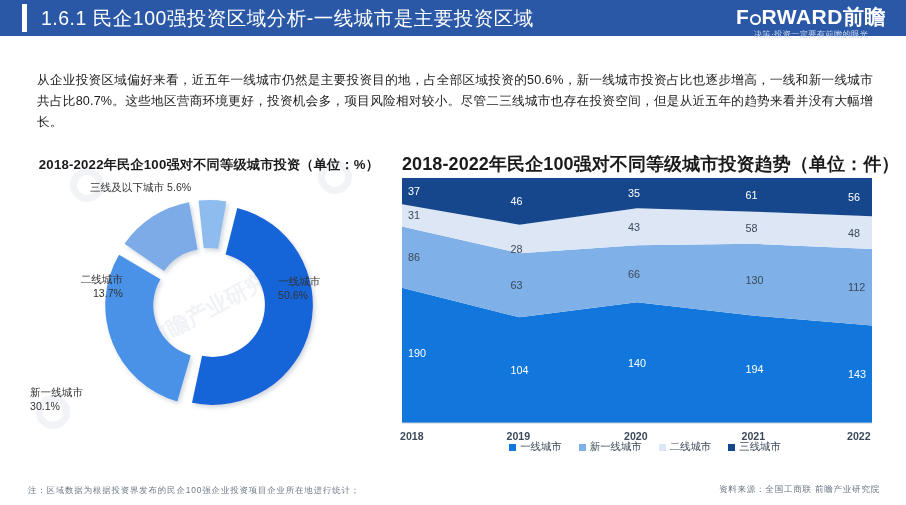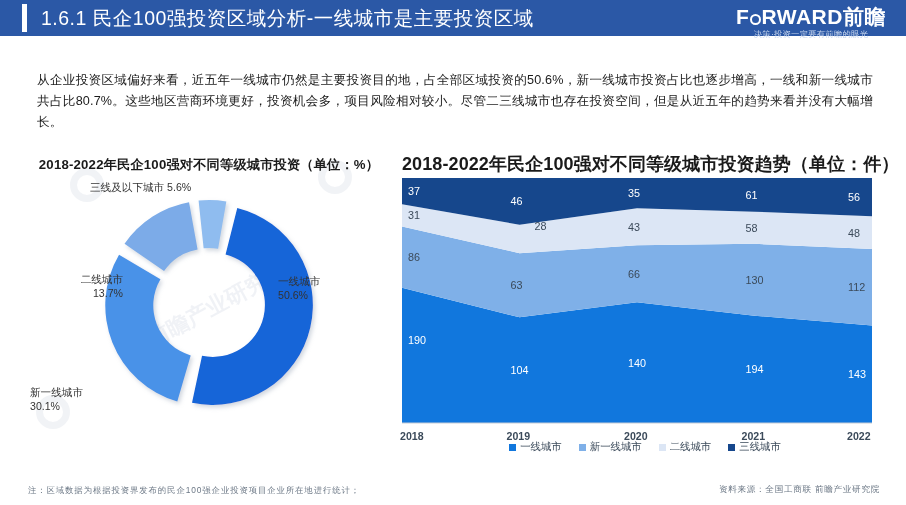--- a/index.html
+++ b/index.html
@@ -257,32 +257,32 @@
       <svg class="area-svg" width="486" height="260" viewBox="0 0 486 260">
         <g id="area-bands">
             <path d="M 0 109.68023255813954 L 117.5 139.27385892116183 L 235 124.22535211267605 L 352.5 137.70880361173818 L 470 147.40947075208913 L 470 245 L 352.5 245 L 235 245 L 117.5 245 L 0 245 Z" fill="#1177DD"></path>
             <path d="M 0 48.43023255813954 L 117.5 75.22821576763486 L 235 67.28873239436619 L 352.5 65.81264108352144 L 470 70.97493036211701 L 470 147.40947075208913 L 352.5 137.70880361173818 L 235 124.22535211267605 L 117.5 139.27385892116183 L 0 109.68023255813954 Z" fill="#7FB0E8"></path>
             <path d="M 0 26.351744186046503 L 117.5 46.76348547717842 L 235 30.193661971830974 L 352.5 33.73589164785552 L 470 38.21727019498609 L 470 70.97493036211701 L 352.5 65.81264108352144 L 235 67.28873239436619 L 117.5 75.22821576763486 L 0 48.43023255813954 Z" fill="#DCE6F5"></path>
             <path d="M 0 0 L 117.5 0 L 235 0 L 352.5 0 L 470 2.7200464103316335e-14 L 470 38.21727019498609 L 352.5 33.73589164785552 L 235 30.193661971830974 L 117.5 46.76348547717842 L 0 26.351744186046503 Z" fill="#16478C"></path>
           </g>
         <line id="axis-line" x1="0" y1="245" x2="470" y2="245" stroke="#c6cdd6" stroke-width="1"></line>
       </svg>
       <div id="area-labels">
-          <div class="dlabel white" style="left: 6px; top: 156px; text-align: right;">190</div>
+          <div class="dlabel white" style="left: 6px; top: 169px; text-align: right;">190</div>
           <div class="dlabel white" style="left: 108.5px; top: 186.137px;">104</div>
           <div class="dlabel white" style="left: 226px; top: 178.613px;">140</div>
           <div class="dlabel white" style="left: 343.5px; top: 185.354px;">194</div>
           <div class="dlabel white" style="left: 446px; top: 190.205px;">143</div>
           <div class="dlabel dark" style="left: 6px; top: 73.0552px;">86</div>
           <div class="dlabel dark" style="left: 108.5px; top: 101.251px;">63</div>
           <div class="dlabel dark" style="left: 226px; top: 89.757px;">66</div>
           <div class="dlabel dark" style="left: 343.5px; top: 95.7607px;">130</div>
           <div class="dlabel dark" style="left: 446px; top: 103.192px;">112</div>
           <div class="dlabel dark" style="left: 6px; top: 31.391px;">31</div>
-          <div class="dlabel dark" style="left: 108.5px; top: 42px; margin-left: 24px;">28</div>
+          <div class="dlabel dark" style="left: 108.5px; top: 65px;">28</div>
           <div class="dlabel dark" style="left: 226px; top: 42.7412px;">43</div>
           <div class="dlabel dark" style="left: 343.5px; top: 43.7743px;">58</div>
           <div class="dlabel dark" style="left: 446px; top: 48.5961px;">48</div>
           <div class="dlabel white" style="left: 6px; top: 7.17587px;">37</div>
           <div class="dlabel white" style="left: 108.5px; top: 17.3817px;">46</div>
           <div class="dlabel white" style="left: 226px; top: 9.09683px;">35</div>
           <div class="dlabel white" style="left: 343.5px; top: 10.8679px;">61</div>
           <div class="dlabel white" style="left: 446px; top: 13.1086px;">56</div>
         </div>
       <div id="area-xlabels">

